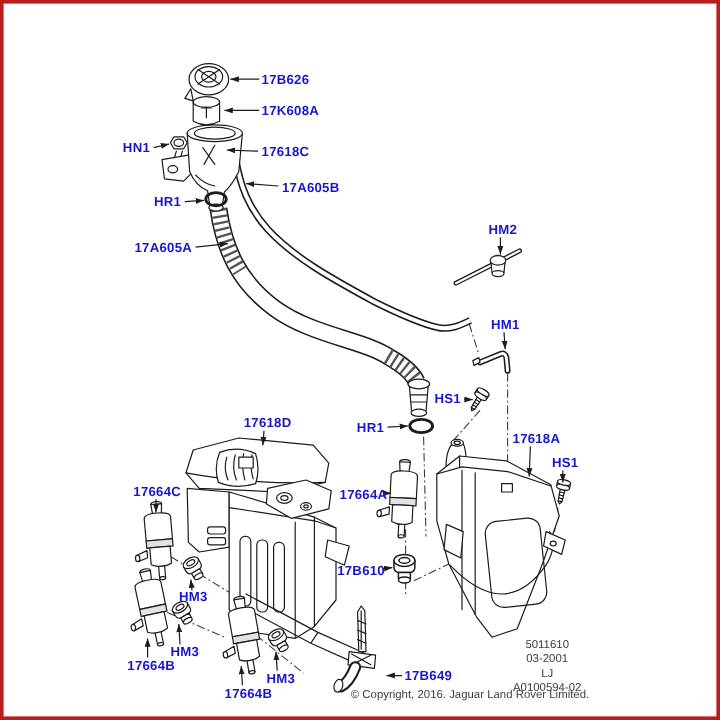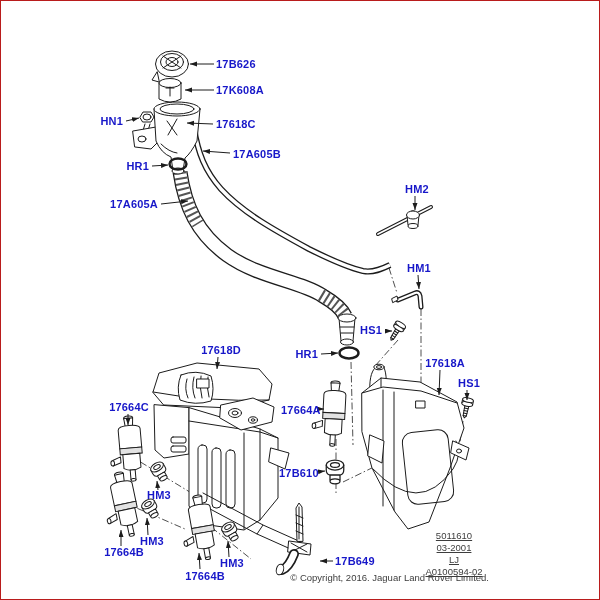--- a/index.html
+++ b/index.html
@@ -1,32 +1,32 @@
 <!DOCTYPE html>
 <html><head>
 <meta charset="utf-8">
 <style>
   html,body{margin:0;padding:0;background:#fff;}
   #stage{position:relative;width:600px;height:600px;background:#ffffff;
-         border:1px solid #b91c1c;box-sizing:border-box;overflow:hidden;
+         border:3px solid #b91c1c;box-sizing:border-box;overflow:hidden;
          font-family:"Liberation Sans",sans-serif;}
   svg{position:absolute;left:0;top:0;}
   .ln{fill:none;stroke:#1c1c1c;stroke-width:1;stroke-linecap:round;stroke-linejoin:round;}
   .fw{fill:#ffffff;stroke:#1c1c1c;stroke-width:1;stroke-linecap:round;stroke-linejoin:round;}
   .fg{fill:#e2e2e2;stroke:#1c1c1c;stroke-width:1;}
   .axis{fill:none;stroke:#3a3a3a;stroke-width:0.9;stroke-dasharray:7 2.5 1.5 2.5;}
   .tubeOuter{fill:none;stroke:#1c1c1c;stroke-width:15;}
   .tubeInner{fill:none;stroke:#ffffff;stroke-width:12.4;}
   .tubeRib{fill:none;stroke:#555;stroke-width:12.4;stroke-dasharray:2 3.4;}
   .hoseOuter{fill:none;stroke:#1c1c1c;stroke-width:6;}
   .hoseInner{fill:none;stroke:#ffffff;stroke-width:3.4;}
   .leader{fill:none;stroke:#1c1c1c;stroke-width:1;}
   .plabel{font-family:"Liberation Sans",sans-serif;font-size:11px;font-weight:bold;letter-spacing:.2px;}
   .note{position:absolute;color:#3d3d3d;font-size:9.5px;line-height:12px;text-align:right;}
-  #plate{left:405px;top:529px;width:96px;text-align:center;text-decoration:underline;}
+  #plate{left:405px;top:529px;width:96px;text-align:center;}
   #copyright{left:228px;top:571px;width:260px;}
 </style>
 </head>
 <body>
 
 <div id="stage">
 <svg width="600" height="600" viewBox="0 0 600 600">
   <defs>
     <marker id="arr" markerWidth="8" markerHeight="6" refX="7" refY="2.5" orient="auto" markerUnits="userSpaceOnUse">
       <path d="M0,0 L7,2.5 L0,5 Z" fill="#1c1c1c"></path>

